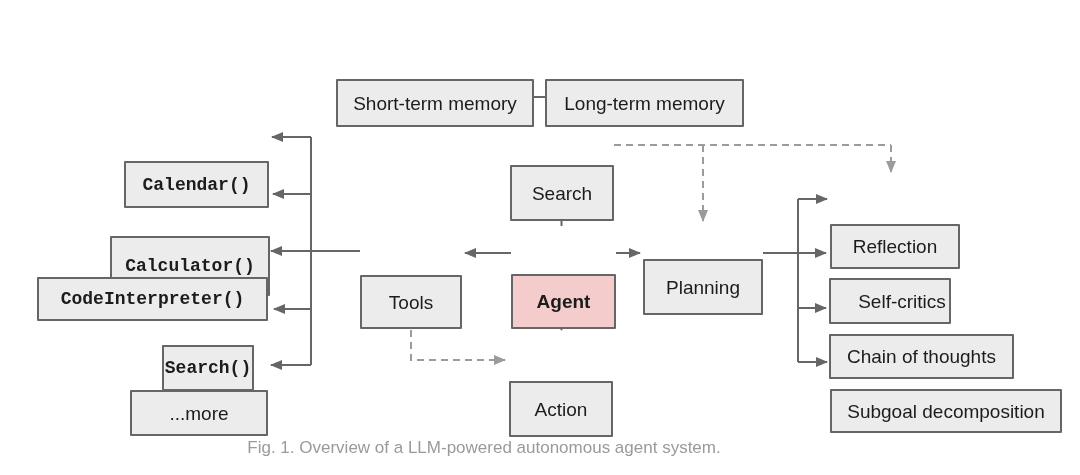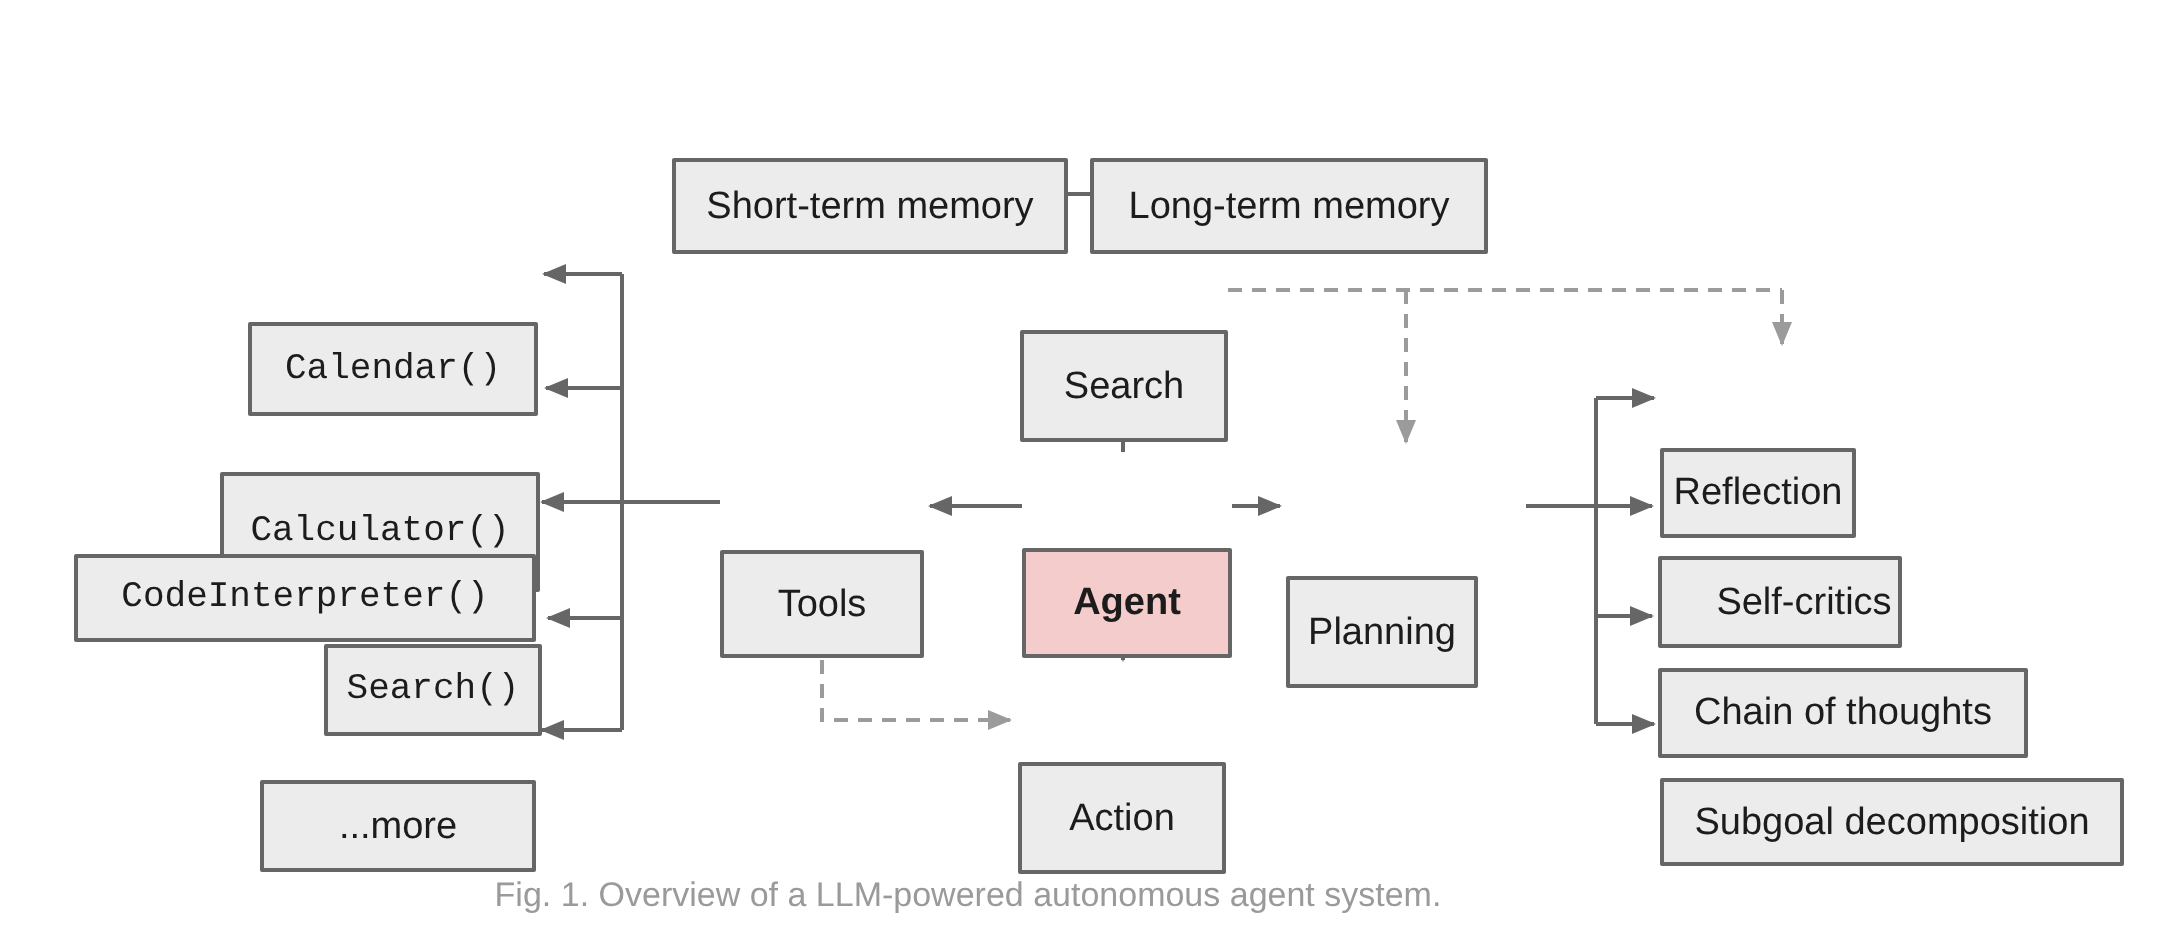--- a/index.html
+++ b/index.html
@@ -12,36 +12,36 @@
   .stage{position:relative;width:1080px;height:475px;background:var(--background);overflow:hidden;}
   .wires{position:absolute;left:0;top:0;width:1080px;height:475px;}
   .wires path.s{stroke:var(--solid-line,#666);stroke-width:2;fill:none;}
   .wires path.d{stroke:var(--dashed-line,#9b9b9b);stroke-width:2;fill:none;stroke-dasharray:7 5;}
   .node{
     position:absolute;box-sizing:border-box;
     background:var(--node-fill);border:2px solid var(--node-border);border-radius:1px;
     display:flex;align-items:center;justify-content:center;
     font-size:19px;color:var(--text);white-space:nowrap;line-height:1;margin-top:48px;
   }
-  .node.mono{font-family:"Liberation Mono","DejaVu Sans Mono",monospace;font-weight:normal;font-size:18px;}
+  .node.mono{font-family:"Liberation Mono","DejaVu Sans Mono",monospace;font-weight:bold;font-size:18px;}
   .node.agent{background:var(--agent-fill);font-weight:bold;}
   
   .n-short{left:336px;top:31px;width:198px;height:48px;}
   .n-long{left:545px;top:31px;width:199px;height:48px;}
   .n-memory{left:510px;top:117px;width:104px;height:56px;}
   .n-calendar{left:124px;top:113px;width:145px;height:47px;}
   .n-calculator{left:110px;top:188px;width:160px;height:60px;}
   .n-codeinterpreter{left:37px;top:229px;width:231px;height:44px;}
-  .n-search{left:162px;top:274px;width:109px;height:46px;}
+  .n-search{left:162px;top:297px;width:92px;height:46px;}
   .n-more{left:130px;top:342px;width:138px;height:46px;}
   .n-tools{left:360px;top:227px;width:102px;height:54px;}
   .n-agent{left:511px;top:226px;width:105px;height:55px;}
-  .n-planning{left:643px;top:240px;width:96px;height:56px;}
+  .n-planning{left:643px;top:211px;width:120px;height:56px;}
   .n-action{left:509px;top:333px;width:104px;height:56px;}
-  .n-reflection{left:830px;top:176px;width:98px;height:45px;}
+  .n-reflection{left:830px;top:176px;width:130px;height:45px;}
   .n-selfcritics{left:829px;top:230px;width:122px;height:46px;padding-left:24px;}
   .n-chain{left:829px;top:286px;width:185px;height:45px;}
   .n-subgoal{left:830px;top:341px;width:232px;height:44px;}
   .caption{
     position:absolute;left:0;top:438px;width:968px;text-align:center;
     font-size:17px;color:var(--caption-text);
   }
 </style>
 </head>
 <body>

